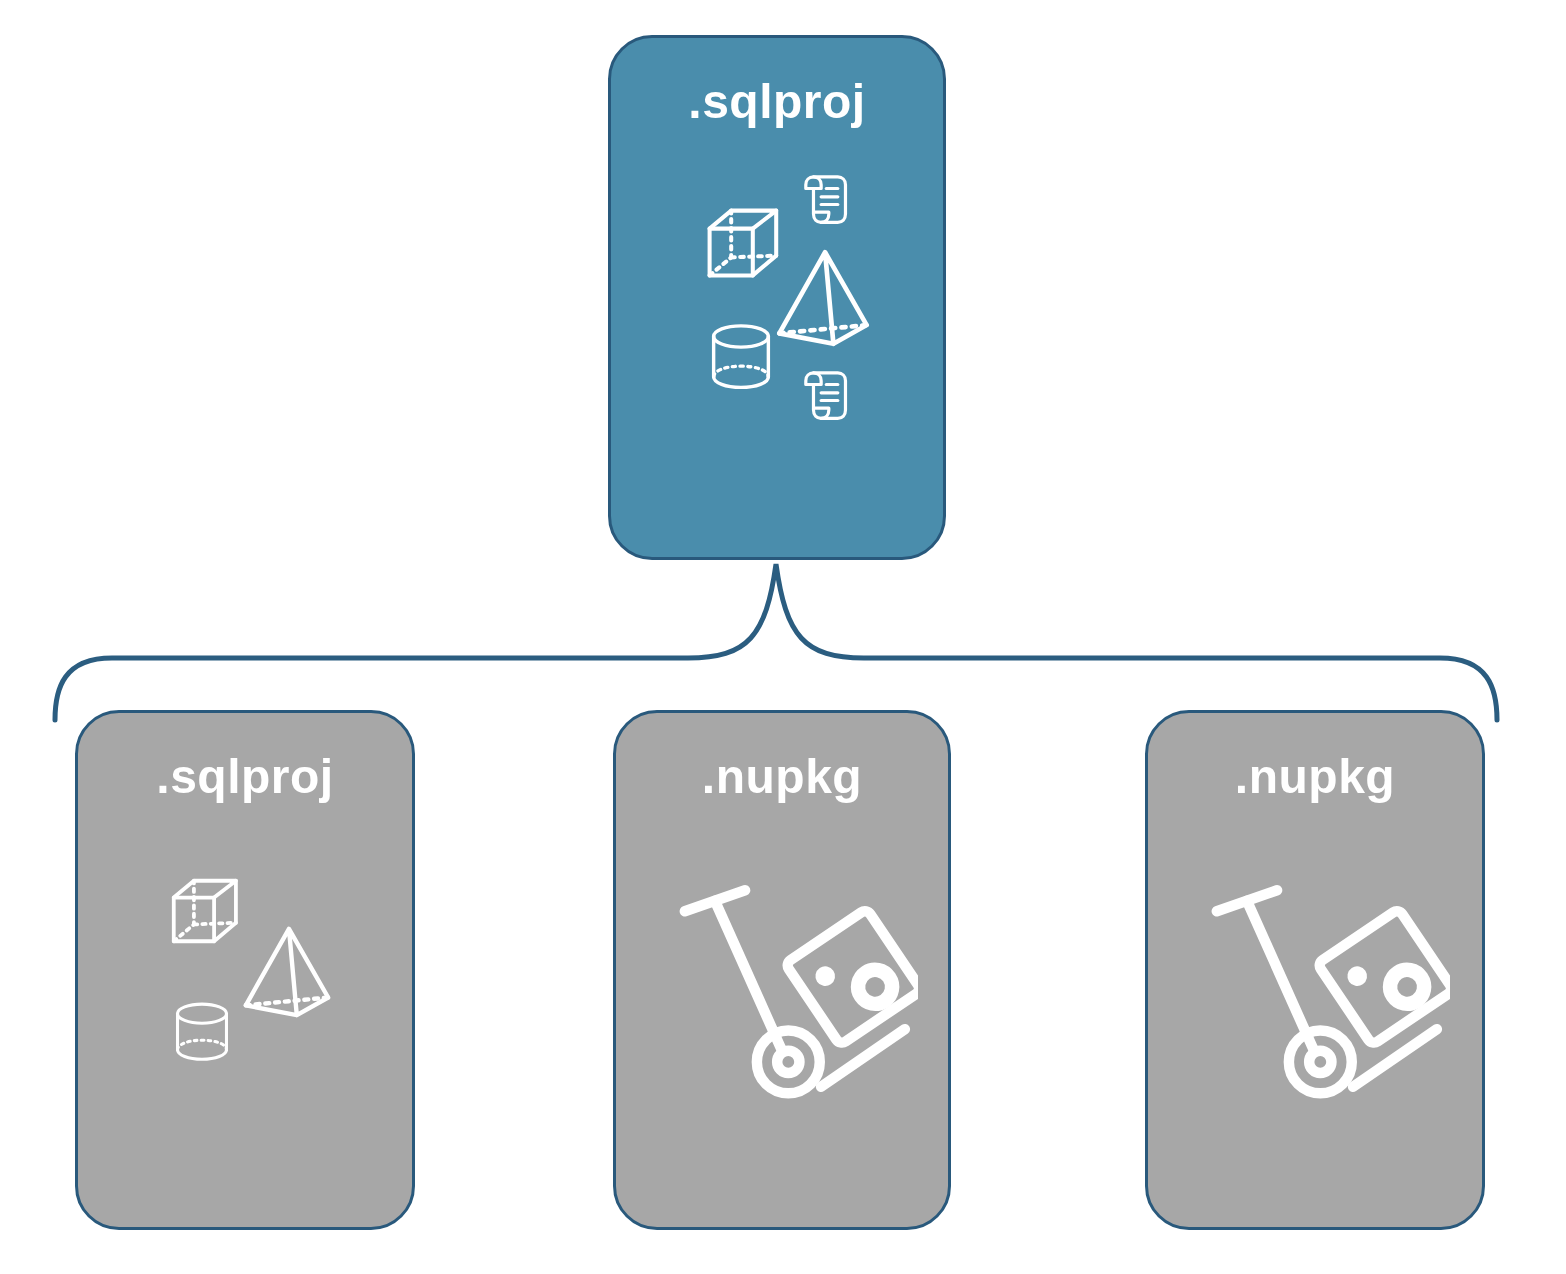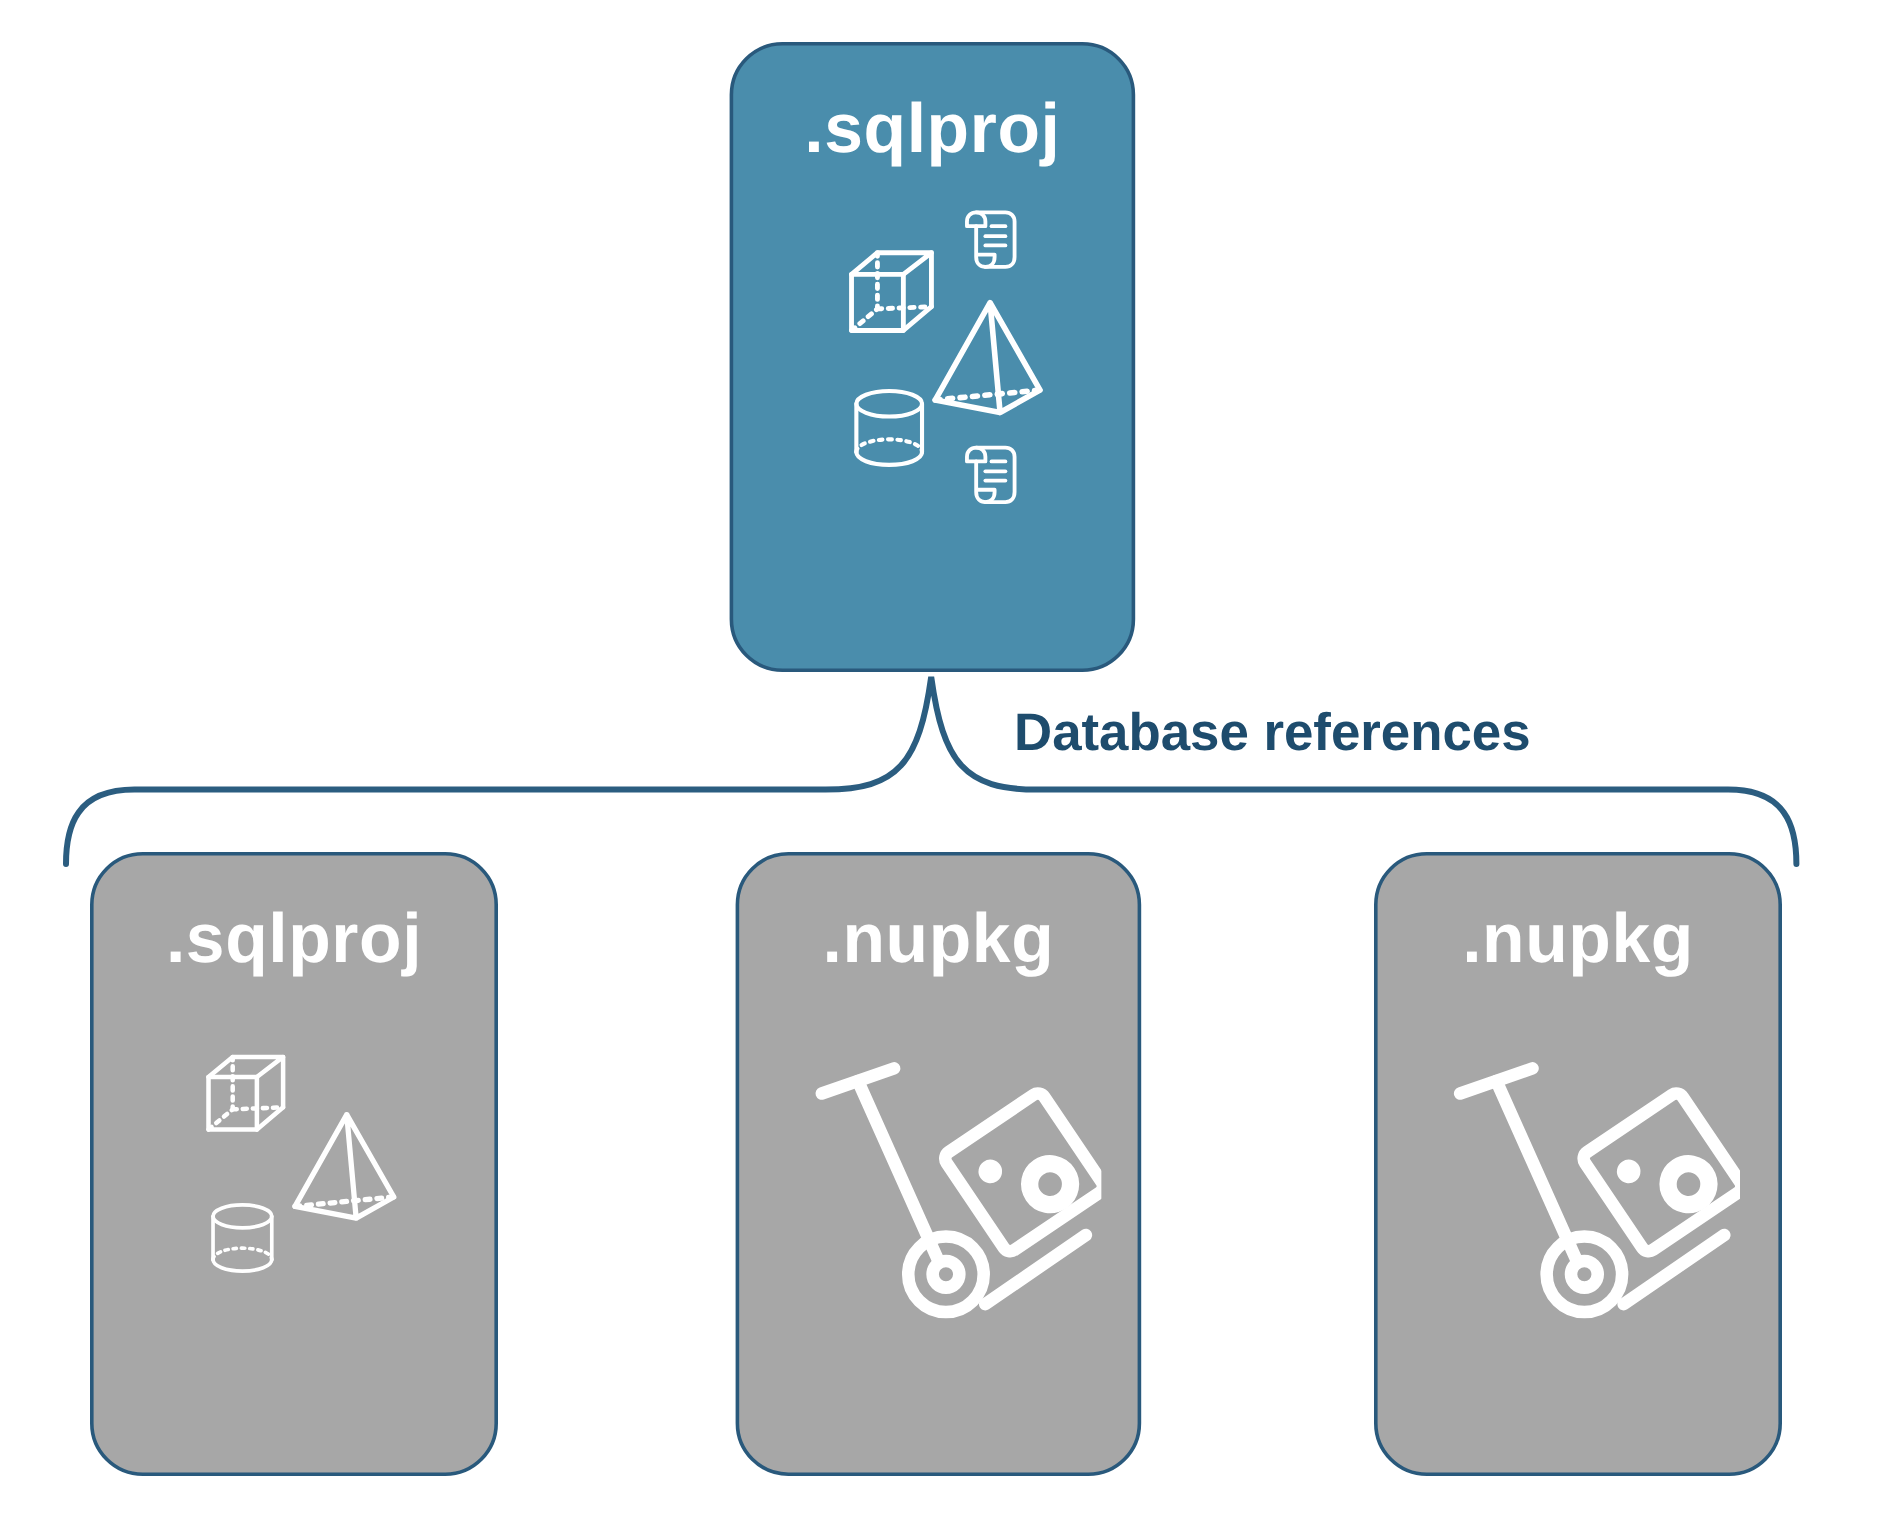--- a/index.html
+++ b/index.html
@@ -28,21 +28,21 @@
     background: #a7a7a7;
   }
   #child-0 { left: 75px; }
   #child-1 { left: 613px; width: 338px; }
   #child-2 { left: 1145px; }
   .node-label {
     display: block;
     text-align: center;
     margin-top: 36px;
     font-weight: 700;
-    font-size: 58px;
+    font-size: 48px;
     color: #ffffff;
     letter-spacing: 0.5px;
   }
   .icon { position: absolute; color: #ffffff; }
 
   
   .i-script-top   { left: 182px; top: 130px; width: 64px;  height: 64px; }
   .i-cube-root    { left: 86px;  top: 160px; width: 90px;  height: 90px; }
   .i-pyramid-root { left: 160px; top: 208px; width: 104px; height: 104px; }
   .i-cyl-root     { left: 92px;  top: 278px; width: 76px;  height: 82px; }
@@ -129,21 +129,20 @@
     </symbol>
   </defs>
 </svg>
 
 <div class="stage">
 
   <svg class="overlay" viewBox="0 0 1566 1274">
     <path d="M 55 720 C 55 688 64 658 112 658 L 688 658 C 748 658 766 636 776 564 C 786 636 804 658 864 658 L 1440 658 C 1488 658 1497 688 1497 720" fill="none" stroke="#2b5d80" stroke-width="5" stroke-linecap="round"></path>
   </svg>
 
-  <div class="connector-label">Database references</div>
 
   <div class="node node-root">
     <span class="node-label">.sqlproj</span>
     <svg class="icon i-script-top">
         <use href="#sym-script"></use>
       </svg>
     <svg class="icon i-cube-root">
         <use href="#sym-cube"></use>
       </svg>
     <svg class="icon i-pyramid-root">

